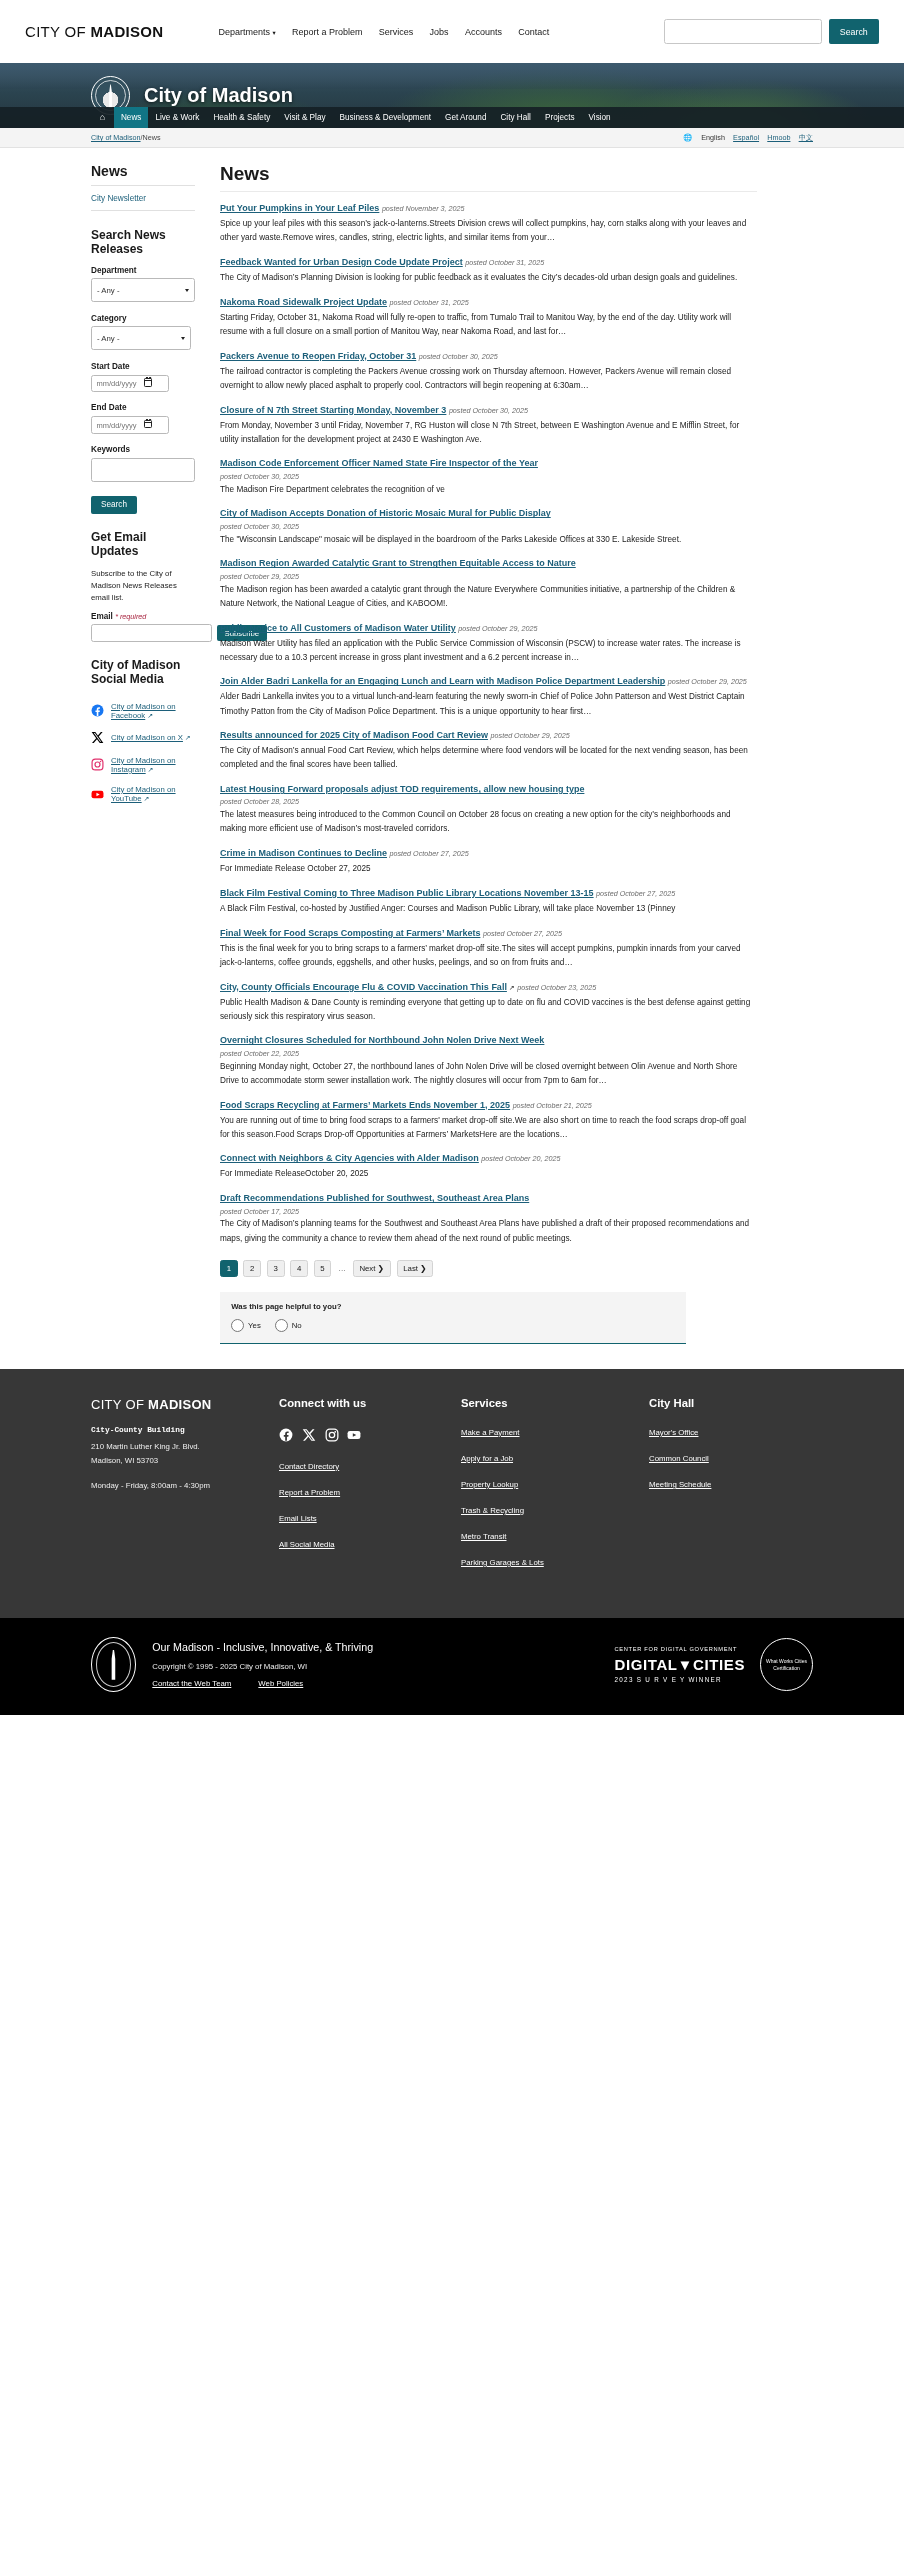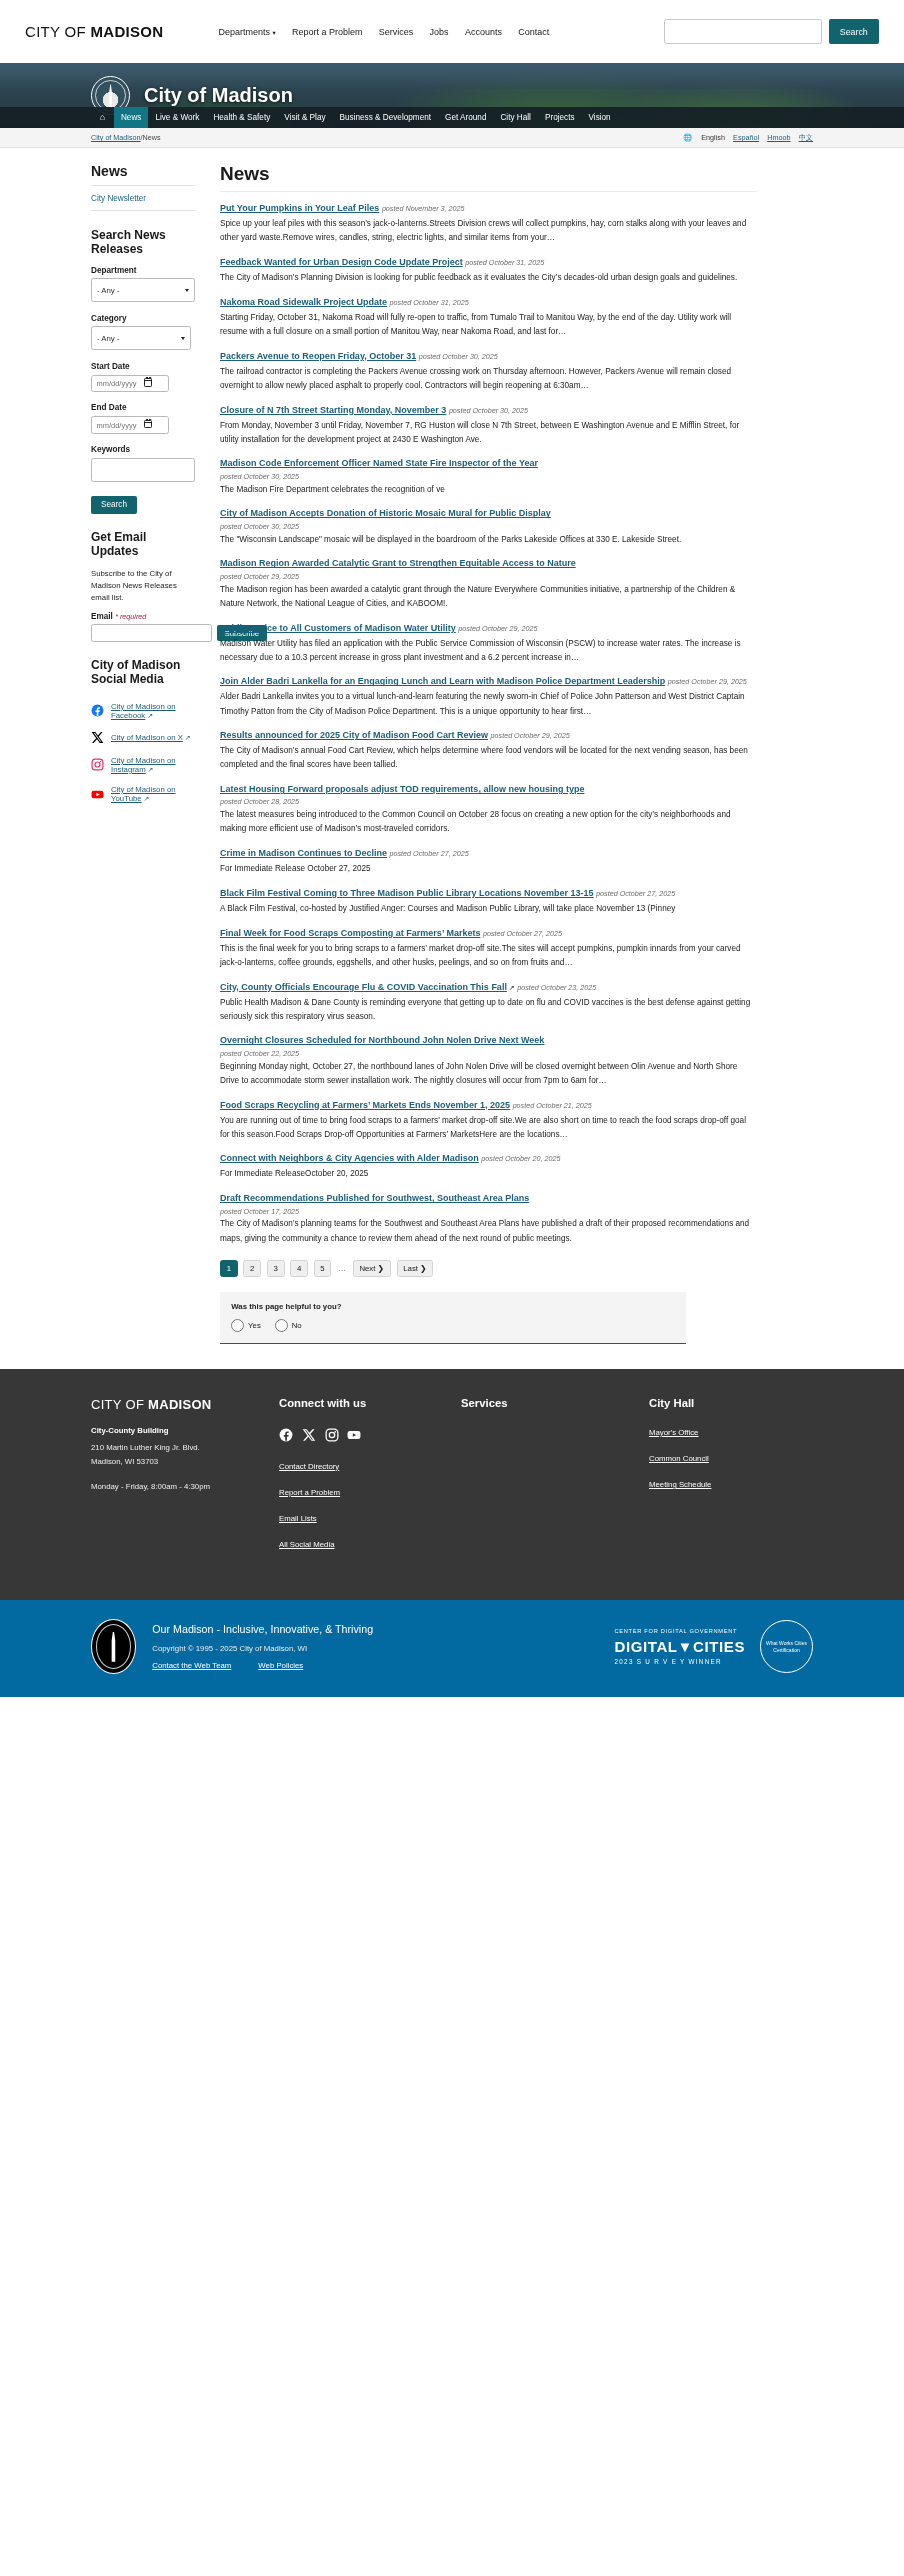--- a/index.html
+++ b/index.html
@@ -357,33 +357,33 @@
   .fcol.c3 { width: 188px; }
   .fcol.c4 { width: 163px; }
   .fmark {
     font-size: 13px; font-weight: 300; letter-spacing: 0.3px; color: #fff;
     margin-bottom: 14px;
   }
   .fmark b { font-weight: 700; }
   .fcol h3 {
     font-size: 11.3px; font-weight: 600; margin-bottom: 19px; color: #fff;
   }
-  .fcol .addr-strong { font-size: 7.8px; font-weight: 700; margin-bottom: 5.7px; }
+  .fcol .addr-strong { font-size: 7.8px; font-weight: 700; margin-bottom: 5.7px; font-family: Liberation Mono, monospace; }
   .fcol .addr { font-size: 7.8px; line-height: 1.85; color: #efefef; }
   .fcol .hours { font-size: 7.8px; margin-top: 12.6px; color: #efefef; }
   .flink {
     display: block; font-size: 7.8px; color: #fff; text-decoration: underline;
     margin-bottom: 17px;
   }
   .fsocial { display: flex; gap: 8.8px; margin-bottom: 20px; }
   .fsocial .si { width: 14px; height: 14px; }
 
   
   .bottom {
-    background: #0369a1;
+    background: #000000;
     color: #fff;
     padding: 19px 91px 22.6px 91px;
     display: flex;
     align-items: center;
   }
   .bseal {
     width: 45px; height: 55px;
     border-radius: 50%;
     border: 1.3px solid #fff;
     position: relative;
@@ -715,20 +715,28 @@
     <div id="footerconnect">
         <a href="#" class="flink">Contact Directory</a>
         <a href="#" class="flink">Report a Problem</a>
         <a href="#" class="flink">Email Lists</a>
         <a href="#" class="flink">All Social Media</a>
       </div>
   </div>
 
   <div class="fcol c3">
     <h3>Services</h3>
+    <div id="footerservices">
+        <a href="#" class="flink">Make a Payment</a>
+        <a href="#" class="flink">Apply for a Job</a>
+        <a href="#" class="flink">Property Lookup</a>
+        <a href="#" class="flink">Trash &amp; Recycling</a>
+        <a href="#" class="flink">Metro Transit</a>
+        <a href="#" class="flink">Parking Garages &amp; Lots</a>
+      </div>
   </div>
 
   <div class="fcol c4">
     <h3>City Hall</h3>
     <div id="footercityhall">
         <a href="#" class="flink">Mayor's Office</a>
         <a href="#" class="flink">Common Council</a>
         <a href="#" class="flink">Meeting Schedule</a>
       </div>
   </div>

